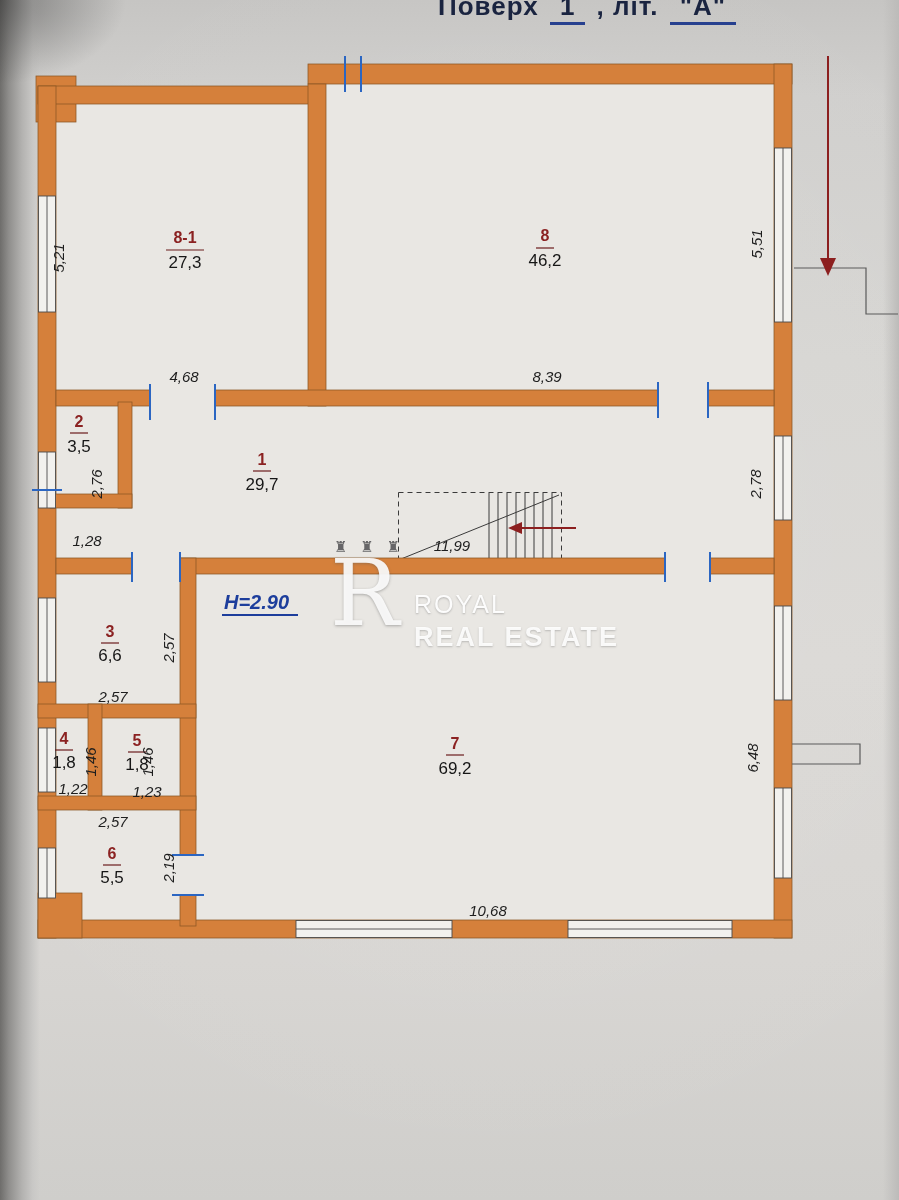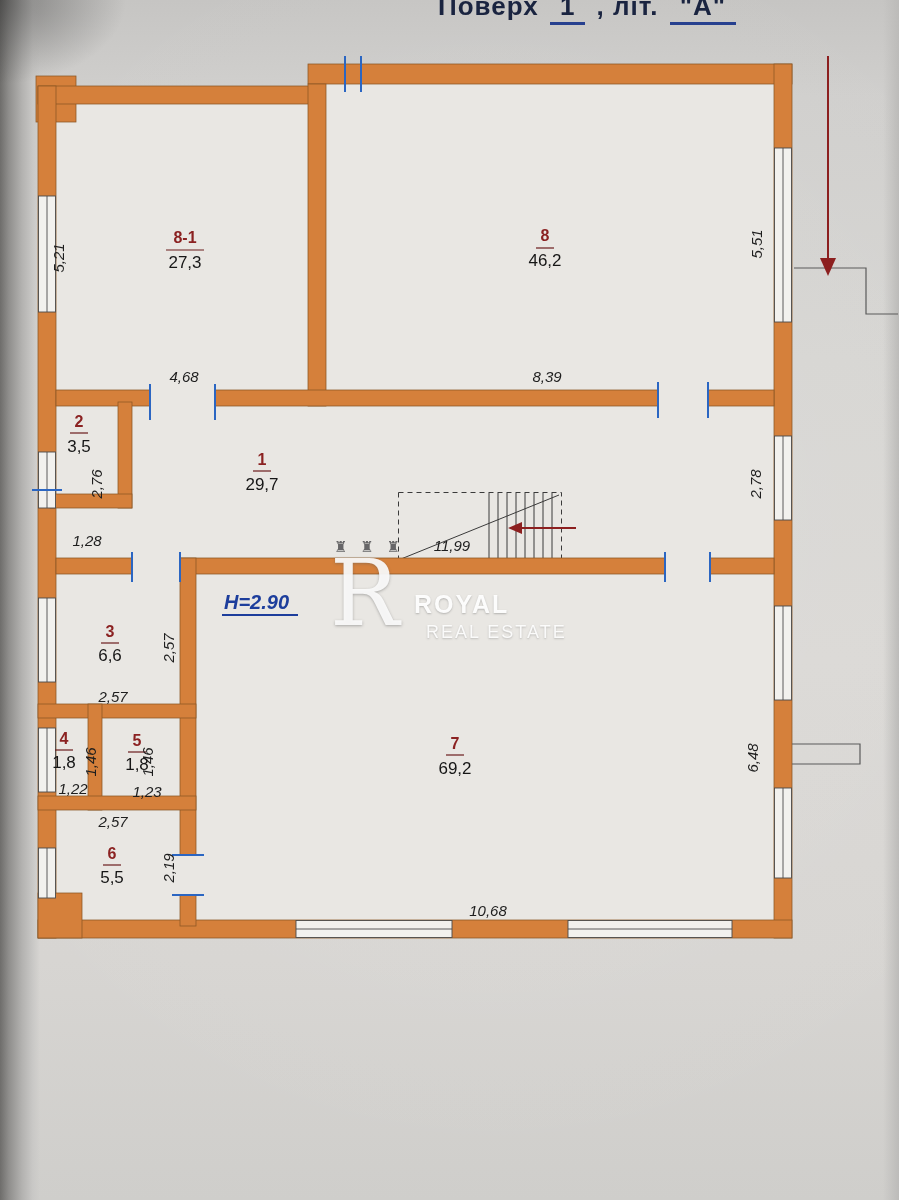--- a/index.html
+++ b/index.html
@@ -43,22 +43,22 @@
   text{text-anchor:middle;}
   .room-num{font-family:"Liberation Sans",sans-serif;font-size:16px;font-weight:700;fill:#8b2222;}
   .room-area{font-family:"Liberation Sans",sans-serif;font-size:17px;fill:#161616;}
   .numline{stroke:#6b1c1c;stroke-width:1.2;}
   .dim{font-family:"Liberation Sans",sans-serif;font-size:15px;font-style:italic;fill:#1e1e1e;}
   .hnote{font-family:"Liberation Sans",sans-serif;font-size:20px;font-weight:700;font-style:italic;fill:#1d3e9c;text-anchor:start;}
   .hline{stroke:#1d3e9c;stroke-width:2;}
   .wm{position:absolute;left:330px;top:538px;width:340px;height:120px;pointer-events:none;}
   .wm-crowns{position:absolute;left:4px;top:0;font-family:"DejaVu Sans",sans-serif;font-size:15px;color:rgba(70,70,72,0.8);letter-spacing:4px;}
   .wm-letter{position:absolute;left:0;top:10px;font-family:"DejaVu Serif",serif;font-size:92px;line-height:1;color:rgba(252,252,252,0.92);text-shadow:0 1px 3px rgba(90,90,90,0.45);}
-  .wm-line1{position:absolute;left:84px;top:52px;font-size:25px;font-weight:700;color:rgba(255,255,255,0.95);letter-spacing:2px;text-shadow:0 1px 2px rgba(100,100,100,0.4);}
-  .wm-line2{position:absolute;left:96px;top:84px;font-size:18px;color:rgba(255,255,255,0.9);letter-spacing:2px;text-shadow:0 1px 2px rgba(100,100,100,0.35);}
+  .wm-line1{position:absolute;left:84px;top:52px;font-size:25px;font-weight:400;color:rgba(255,255,255,0.95);letter-spacing:2px;text-shadow:0 1px 2px rgba(100,100,100,0.4);}
+  .wm-line2{position:absolute;left:84px;top:84px;font-size:27px;color:rgba(255,255,255,0.9);letter-spacing:2px;text-shadow:0 1px 2px rgba(100,100,100,0.35);font-weight:bold;}
 </style>
 </head>
 <body>
 
 <div class="page-edge-left"></div>
 <div class="corner-shade"></div>
 <div class="page-edge-right"></div>
 
 <div class="title">
   <span>Поверх</span>

